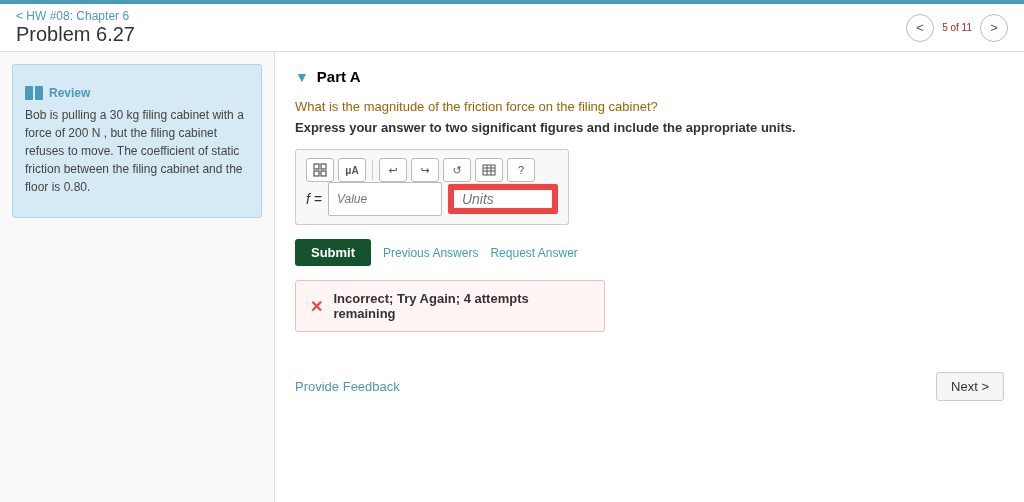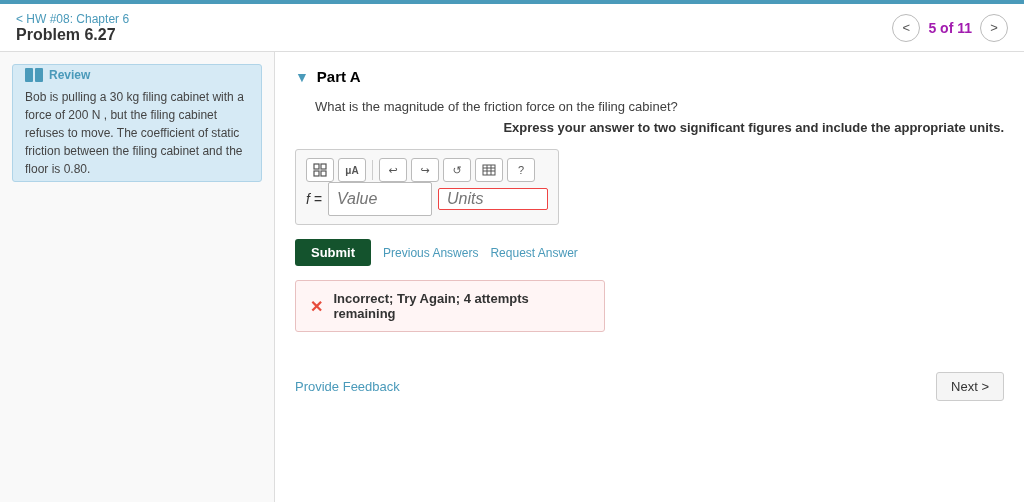--- a/index.html
+++ b/index.html
@@ -26,22 +26,22 @@
       flex-direction: column;
     }
 
     .hw-link {
       color: #4a9aba;
       font-size: 12px;
       text-decoration: none;
     }
 
     .problem-title {
-      font-size: 16px;
-      font-weight: bold;
+      font-size: 20px;
+      font-weight: normal;
       color: #333;
     }
 
     .nav-controls {
       display: flex;
       align-items: center;
       gap: 8px;
     }
 
     .nav-btn {
@@ -52,42 +52,41 @@
       border-radius: 50%;
       cursor: pointer;
       display: flex;
       align-items: center;
       justify-content: center;
       font-size: 13px;
       color: #555;
     }
 
     .page-count {
-      font-size: 14px;
-      color: #a21caf;
-      font-weight: bold;
+      font-size: 10px;
+      color: #b91c1c;
     }
 
     .main-content {
       display: flex;
       height: calc(502px - 52px);
     }
 
     .sidebar {
       width: 275px;
       min-width: 275px;
       background: #f9f9f9;
       border-right: 1px solid #ddd;
       padding: 12px;
     }
 
     .review-badge {
       background: #d6eaf5;
       border: 1px solid #b0d4e8;
-      padding: 3px 12px;
+      padding: 21px 12px;
       border-radius: 3px;
       margin-bottom: 10px;
       font-size: 12px;
       color: #333;
     }
 
     .review-badge-header {
       display: flex;
       align-items: center;
       gap: 6px;
@@ -123,31 +122,29 @@
     }
 
     .part-label {
       font-size: 15px;
       font-weight: bold;
       color: #000000;
     }
 
     .question-text {
       font-size: 13px;
-      color: #404040;
+      color: #a16207;
       margin-bottom: 6px;
-      margin-left: 20px;
     }
 
     .instruction-text {
       font-size: 13px;
       font-weight: bold;
       color: #333;
       margin-bottom: 14px;
-      text-align: right;
     }
 
     .toolbar-row {
       display: flex;
       align-items: center;
       gap: 4px;
     }
 
     .tb-btn {
       width: 28px;
@@ -173,37 +170,37 @@
       gap: 6px;
     }
 
     .answer-label {
       font-size: 14px;
       font-style: italic;
       color: #333;
     }
 
     .value-input {
-      width: 104px;
+      width: 114px;
       height: 30px;
       border: 1px solid #bbb;
       border-radius: 2px;
       padding: 16px 8px;
-      font-size: 16px;
+      font-size: 12px;
       color: #aaa;
       font-style: italic;
     }
 
     .units-input {
       width: 110px;
-      height: 22px;
-      border: 1px solid #ef4444;
+      height: 30px;
+      border: 6px solid #ef4444;
       border-radius: 2px;
       padding: 0 8px;
-      font-size: 16px;
+      font-size: 14px;
       color: #aaa;
       font-style: italic;
     }
 
     .action-row {
       display: flex;
       align-items: center;
       gap: 12px;
       margin-top: 14px;
       margin-bottom: 14px;

